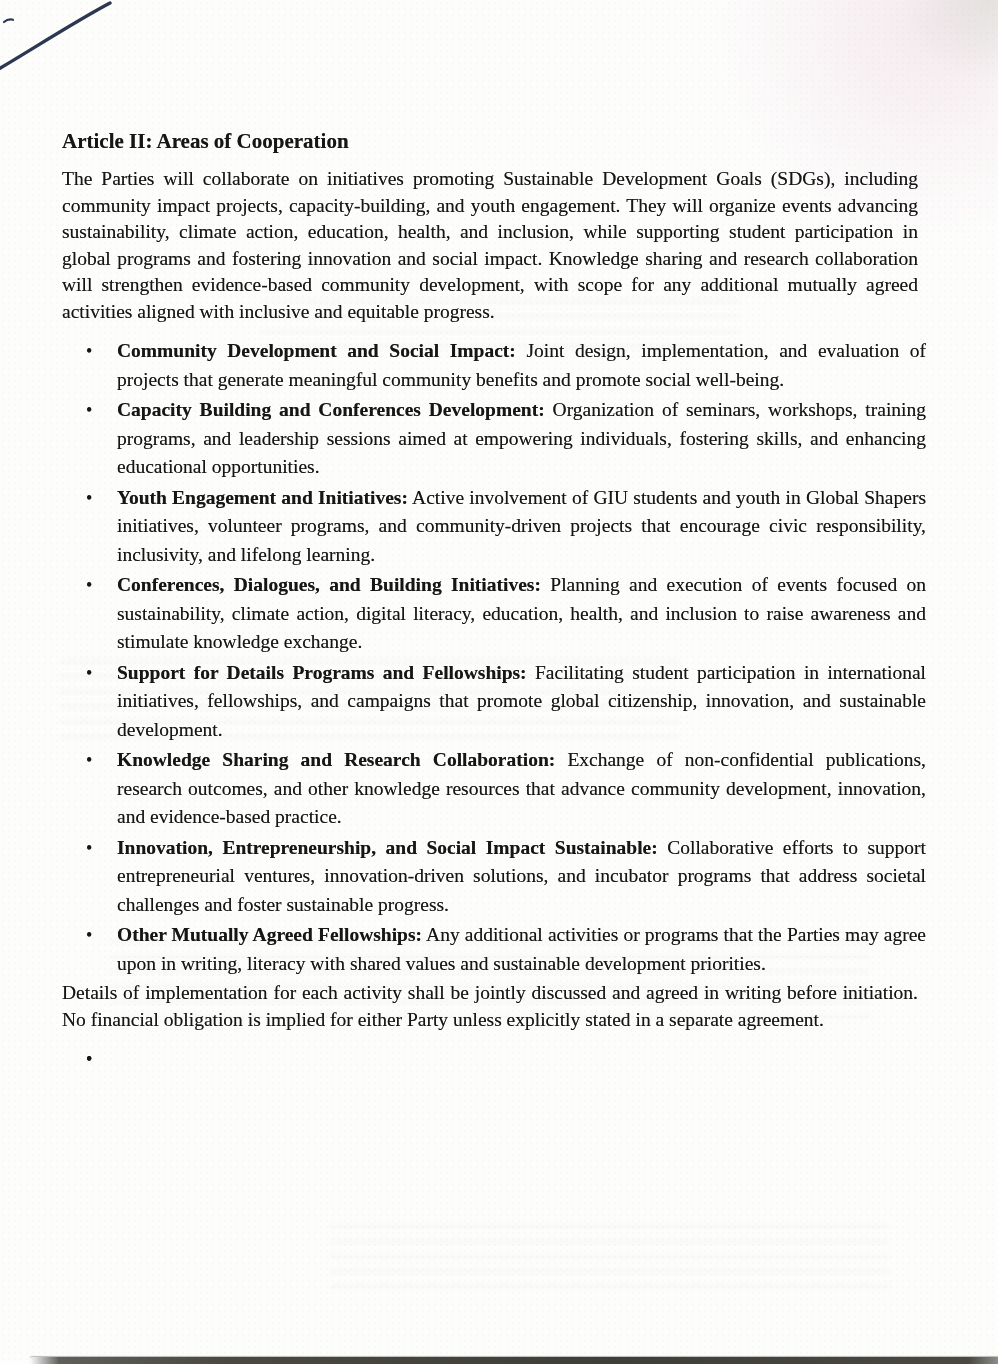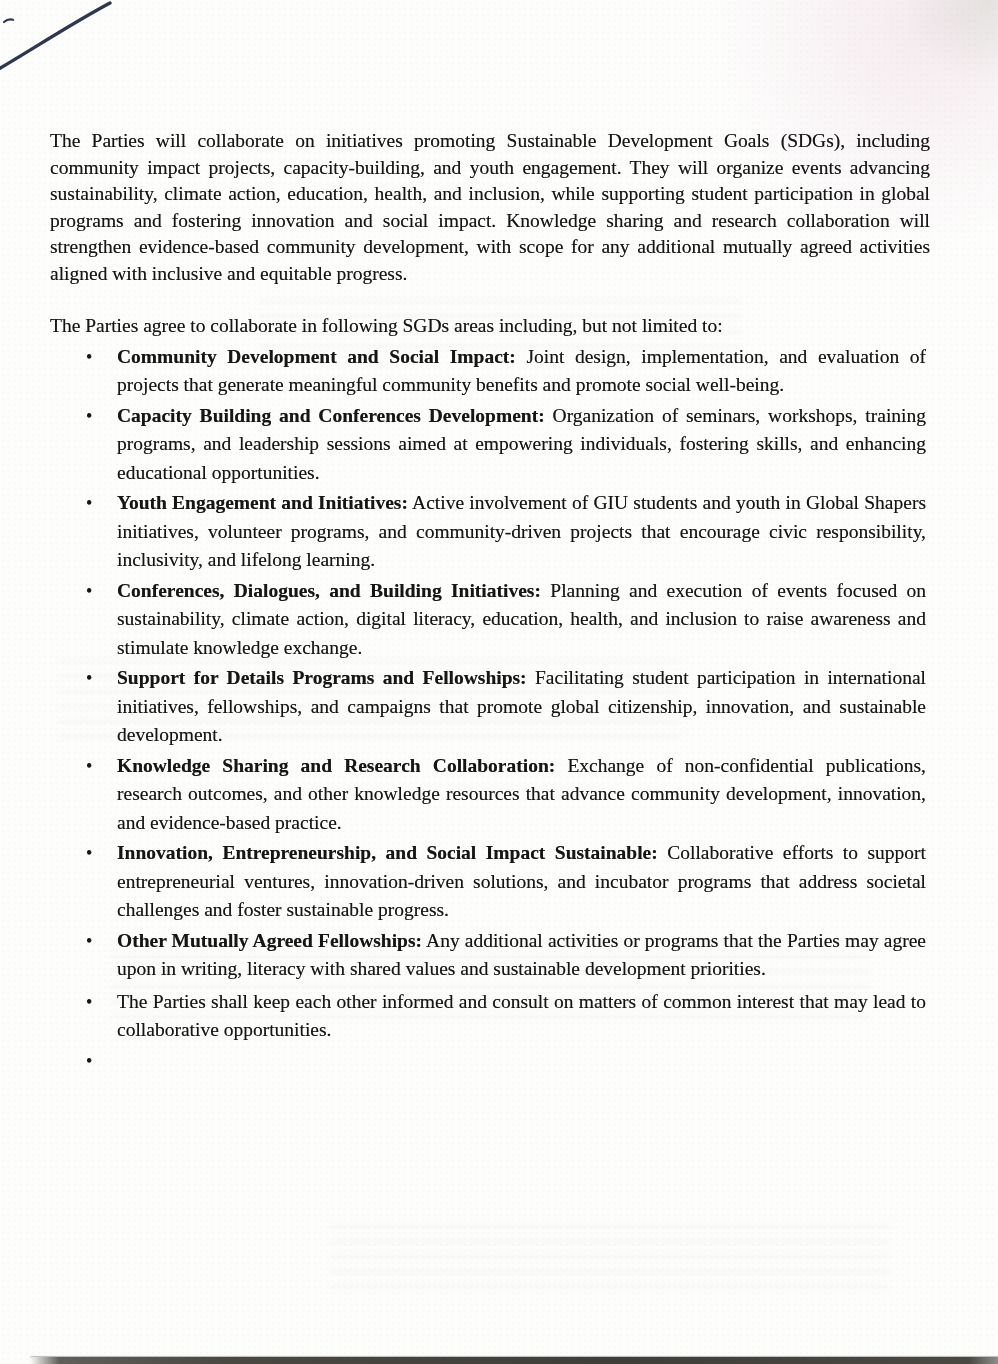--- a/index.html
+++ b/index.html
@@ -24,21 +24,21 @@
     text-shadow: 0 0 0.3px rgba(20,20,20,0.55);
   }
   h2.article-heading {
     margin: 0;
     font-size: 21px;
     font-weight: 700;
     line-height: 26px;
   }
   h2.indent { margin-left: 12px; }
   p {
-    margin: 0;
+    margin: 12px;
     text-align: justify;
     line-height: 26.5px;
   }
   .list-intro { margin-top: 26px; }
   ul.bullet-list {
     list-style: none;
     margin: 3px 0 0 0;
     padding: 0;
   }
   ul.bullet-list li {
@@ -100,24 +100,24 @@
     <path d="M4,22 c 3,-2.5 6,-3 9,-2.2" fill="none" stroke="#2c3752" stroke-width="2.2" stroke-linecap="round"></path>
   </svg>
 
   <div class="ghost g1"></div>
   <div class="ghost g2"></div>
   <div class="ghost g3"></div>
   <div class="ghost g4"></div>
 
   <main class="doc">
 
+    <h2 class="article-heading indent">Article II: Areas of Cooperation</h2>
 
     <p>The Parties will collaborate on initiatives promoting Sustainable Development Goals (SDGs), including community impact projects, capacity-building, and youth engagement. They will organize events advancing sustainability, climate action, education, health, and inclusion, while supporting student participation in global programs and fostering innovation and social impact. Knowledge sharing and research collaboration will strengthen evidence-based community development, with scope for any additional mutually agreed activities aligned with inclusive and equitable progress.</p>
 
-    <p class="list-intro">The Parties agree to collaborate in following SGDs areas including, but not limited to:</p>
 
     <ul class="bullet-list">
       <li>
         <span class="bullet-marker">•</span>
         <span class="bullet-lead">Community Development and Social Impact:</span>
         <span>Joint design, implementation, and evaluation of projects that generate meaningful community benefits and promote social well-being.</span>
       </li>
       <li>
         <span class="bullet-marker">•</span>
         <span class="bullet-lead">Capacity Building and Conferences Development:</span>
@@ -148,26 +148,26 @@
         <span class="bullet-lead">Innovation, Entrepreneurship, and Social Impact Sustainable:</span>
         <span>Collaborative efforts to support entrepreneurial ventures, innovation-driven solutions, and incubator programs that address societal challenges and foster sustainable progress.</span>
       </li>
       <li>
         <span class="bullet-marker">•</span>
         <span class="bullet-lead">Other Mutually Agreed Fellowships:</span>
         <span>Any additional activities or programs that the Parties may agree upon in writing, literacy with shared values and sustainable development priorities.</span>
       </li>
     </ul>
 
+    <p class="closing-para">Details of implementation for each activity shall be jointly discussed and agreed in writing before initiation. No financial obligation is implied for either Party unless explicitly stated in a separate agreement.</p>
 
 
     <ul class="bullet-list tight">
       <li>
         <span class="bullet-marker">•</span>
-        <span>The Parties shall keep each other informed and consult on matters of common interest that may lead to collaborative opportunities.</span>
       </li>
       <li>
         <span class="bullet-marker">•</span>
       </li>
     </ul>
 
   </main>
 
   <div class="scan-edge-bar"></div>
 

